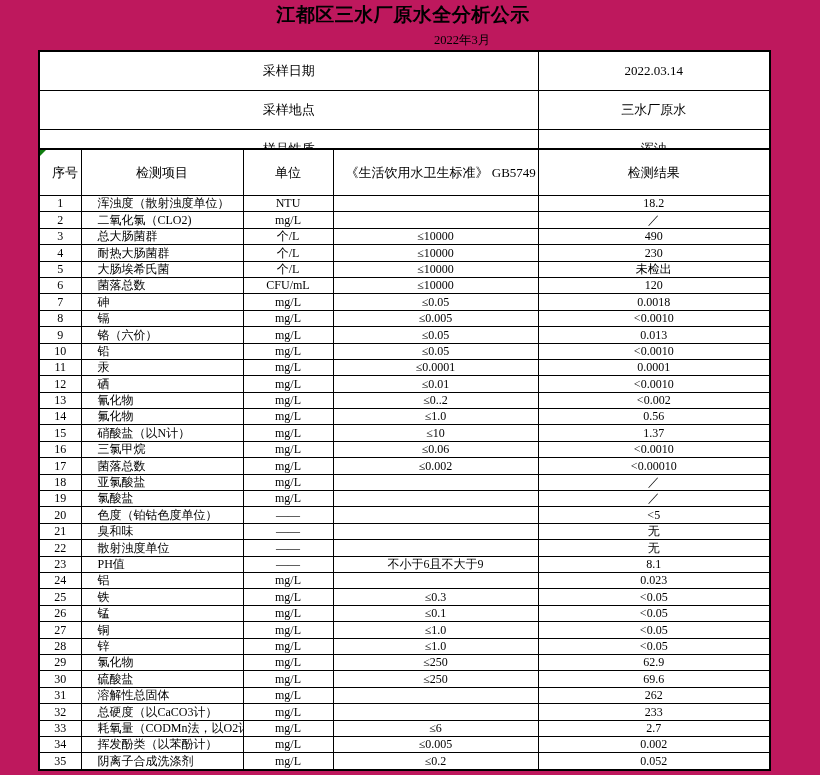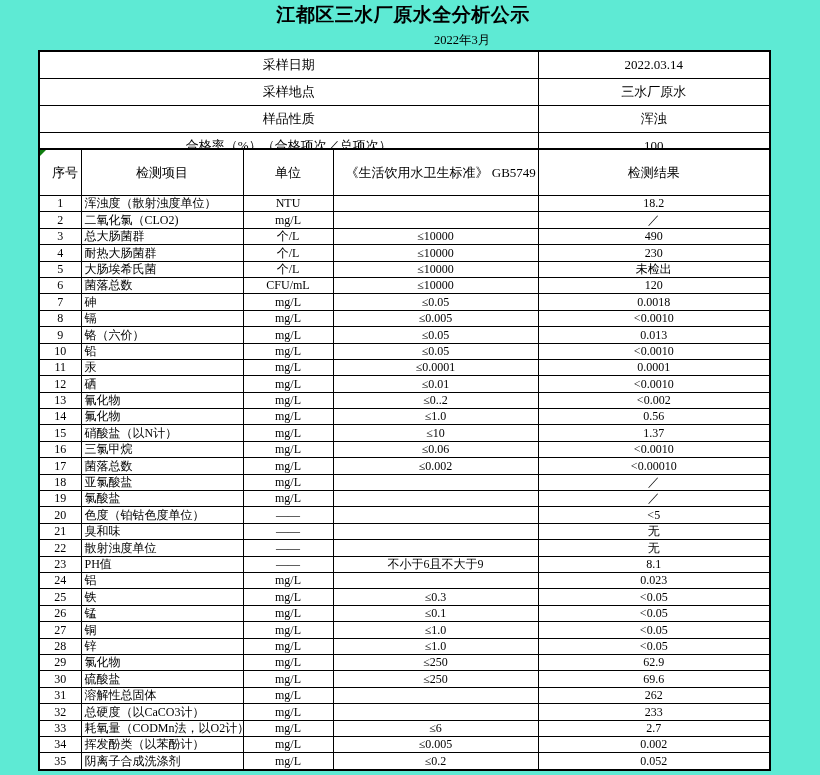--- a/index.html
+++ b/index.html
@@ -6,21 +6,21 @@
     margin: 0;
     padding: 0;
     background: #ffffff;
     color: #000000;
     font-family: "Liberation Serif", "DejaVu Serif", serif;
   }
   .page {
     position: relative;
     width: 820px;
     height: 775px;
-    background: #5eead4;
+    background: #be185d;
     overflow: hidden;
   }
   .title {
     position: absolute;
     top: 2px;
     left: 0;
     width: 806px;
     text-align: center;
     font-size: 19px;
     font-weight: bold;
@@ -45,21 +45,21 @@
     top: 50px;
     left: 38px;
     width: 731px;
     border: 2px solid #000;
   }
   .info-table td {
     border: 1px solid #000;
     height: 22px;
     text-align: center;
     font-size: 13px;
-    padding: 2px;
+    padding: 8px;
     overflow: hidden;
     white-space: nowrap;
   }
   .main-wrap {
     position: absolute;
     top: 148px;
     left: 38px;
   }
   .main-table {
     width: 731px;
@@ -80,21 +80,21 @@
     height: 15.4px;
     font-size: 12px;
     line-height: 1.05;
     text-align: center;
     padding: 0;
     overflow: hidden;
     white-space: nowrap;
   }
   .main-table td.c-item {
     text-align: left;
-    padding-left: 3px;
+    padding-left: 16px;
   }
   .err-tri {
     position: absolute;
     top: 2px;
     left: 2px;
     width: 0;
     height: 0;
     border-top: 6px solid #0f7d0f;
     border-right: 6px solid transparent;
     z-index: 2;

